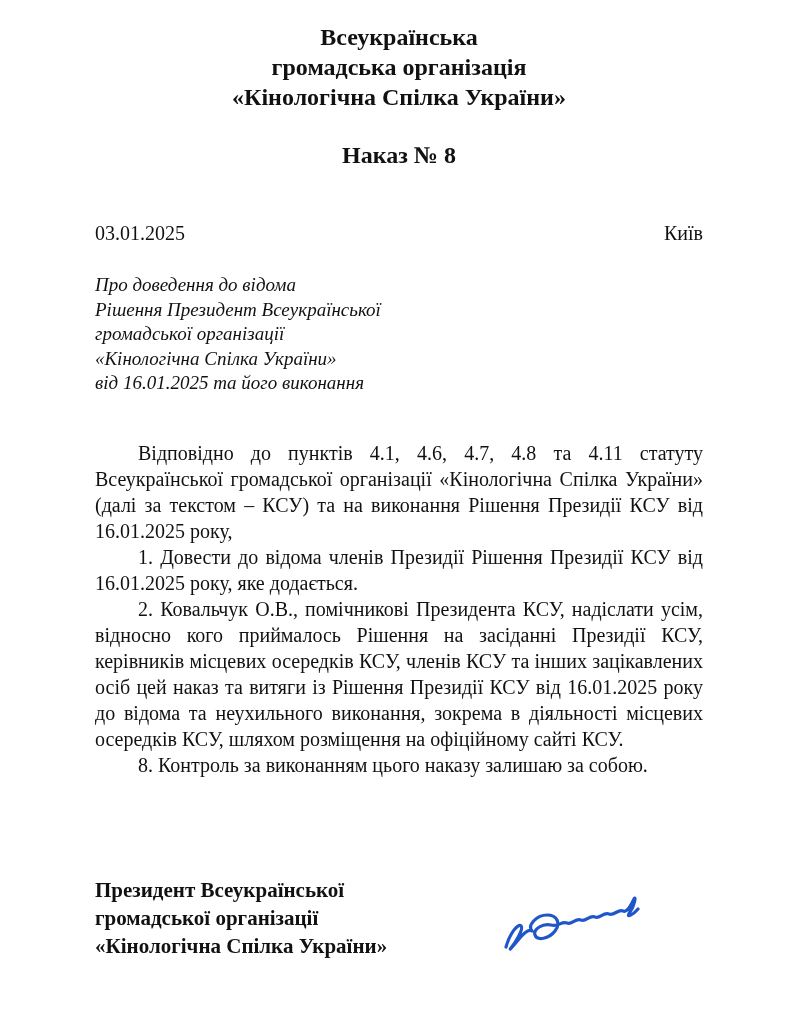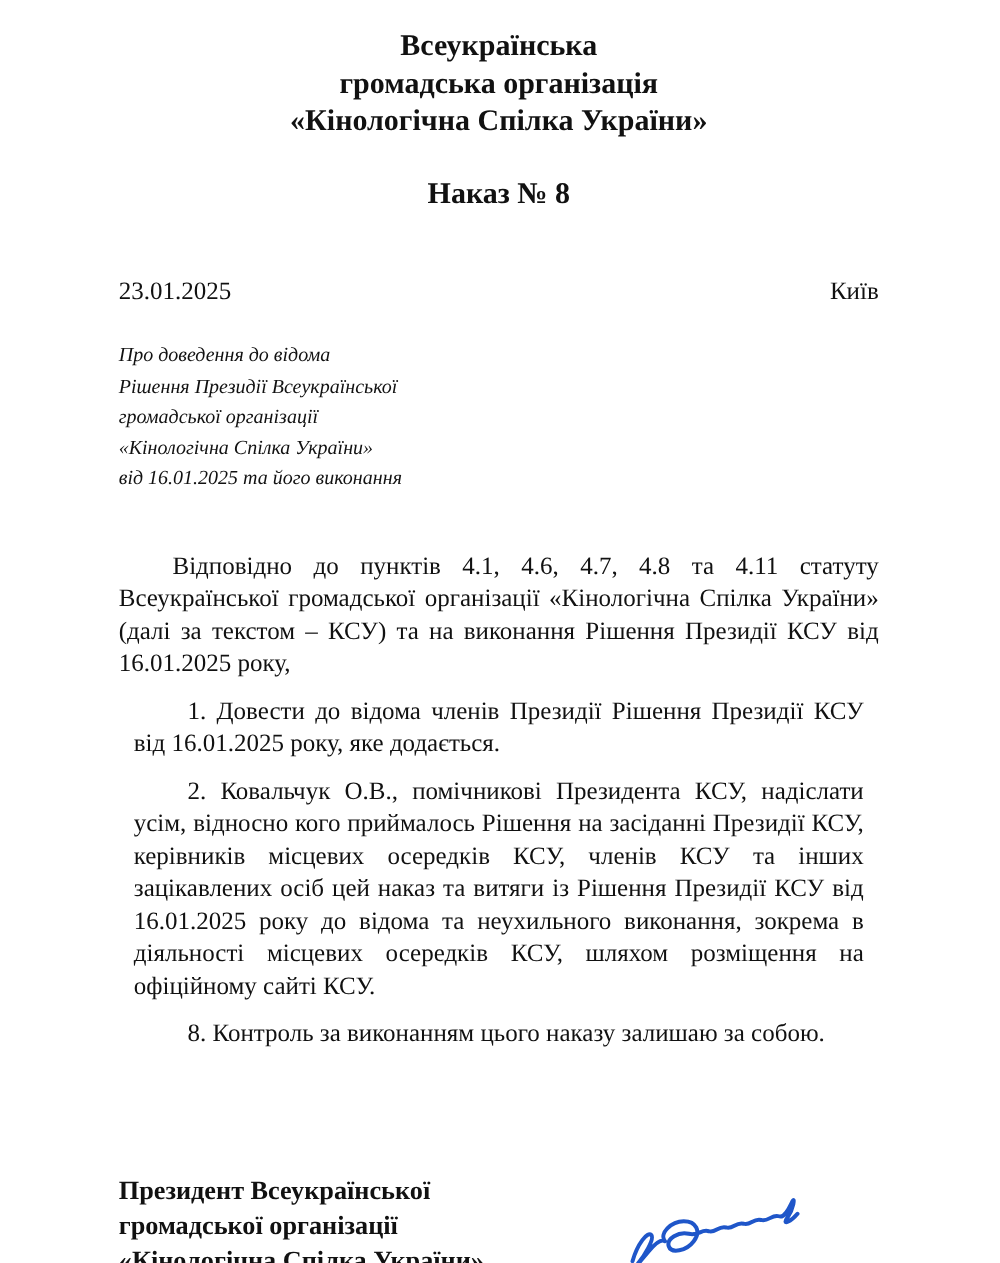--- a/index.html
+++ b/index.html
@@ -36,21 +36,21 @@
   .date-row {
     display: flex;
     justify-content: space-between;
     font-size: 20px;
     line-height: 26px;
     margin-top: 50px;
   }
   
   .subject {
     font-style: italic;
-    font-size: 16px;
+    font-size: 19px;
     line-height: 24.5px;
     margin-top: 27px;
     max-width: 330px;
   }
   
   .body-text {
     margin-top: 44px;
     font-size: 20px;
     line-height: 26px;
   }
@@ -60,21 +60,21 @@
     margin: 0;
   }
   .order-word {
     text-align: center;
     font-weight: bold;
     font-size: 21px;
     line-height: 28px;
     letter-spacing: 1.5px;
     margin: 24px 0 20px 0;
   }
-  .items .para { margin: 12px; }
+  .items .para { margin: 0; }
   
   .sig-row {
     display: flex;
     align-items: flex-end;
     margin-top: 98px;
     position: relative;
   }
   .sig-left {
     font-weight: bold;
     font-size: 21px;
@@ -104,27 +104,27 @@
 
   <div class="org-header">
     <div>Всеукраїнська</div>
     <div>громадська організація</div>
     <div>«Кінологічна Спілка України»</div>
   </div>
 
   <div class="order-no">Наказ № 8</div>
 
   <div class="date-row">
-    <span>23.01.2025</span>
+    <span>03.01.2025</span>
     <span>Київ</span>
   </div>
 
   <div class="subject">
     <div>Про доведення до відома</div>
-    <div>Рішення Президії Всеукраїнської</div>
+    <div>Рішення Президент Всеукраїнської</div>
     <div>громадської організації</div>
     <div>«Кінологічна Спілка України»</div>
     <div>від 16.01.2025  та його виконання</div>
   </div>
 
   <div class="body-text">
     <p class="para">Відповідно до пунктів 4.1, 4.6, 4.7, 4.8 та 4.11 статуту Всеукраїнської громадської організації «Кінологічна Спілка України» (далі за текстом – КСУ) та на виконання Рішення Президії КСУ від 16.01.2025 року,</p>
 
 
     <div class="items">

